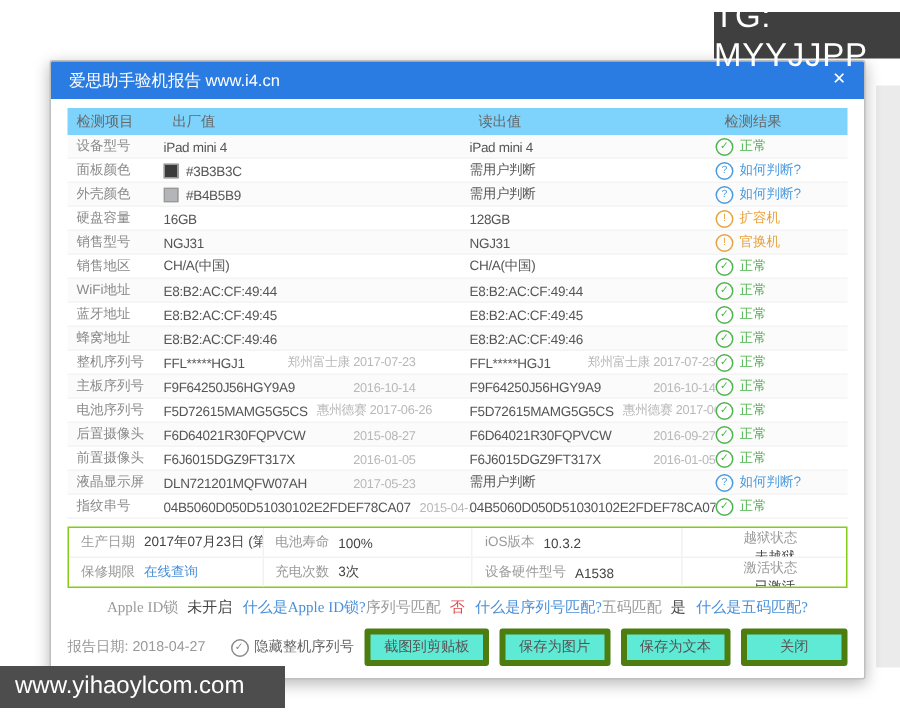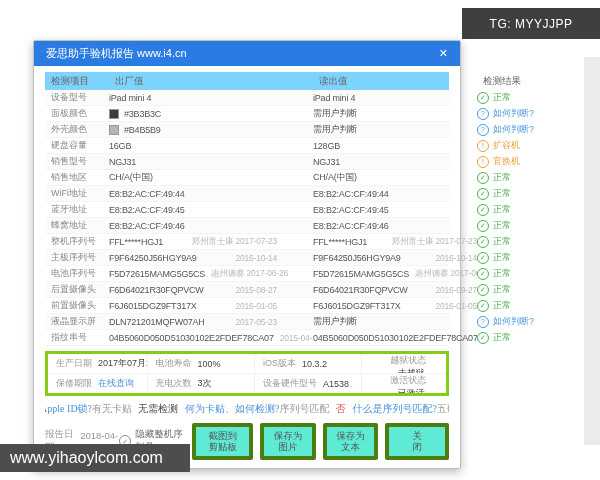--- a/index.html
+++ b/index.html
@@ -1,24 +1,24 @@
 <!DOCTYPE html>
 <html style="--c-title: #2b7ce2; --c-ok: #4db34d; --c-help: #4a9ade; --c-warn: #e8a23d; --c-link: #4a90d9; --c-danger: #e04b4b;"><head>
 <meta charset="utf-8">
 <style>
   html,body{margin:0;padding:0;}
   body{width:600px;height:480px;overflow:hidden;background:#fff;
        font-family:"Liberation Sans","DejaVu Sans",sans-serif;-webkit-font-smoothing:antialiased;}
   .page{position:relative;width:600px;height:480px;background:#fff;}
   .right-strip{position:absolute;right:0;top:57px;width:16px;height:388px;background:#ebebeb;z-index:0;}
-  .wm-top{position:absolute;top:8px;right:0;width:138px;height:31px;background:#3f3f3f;color:#fff;
-          font-size:12px;display:flex;align-items:center;justify-content:center;z-index:3;letter-spacing:.5px;}
+  .wm-top{position:absolute;top:8px;right:0;width:124px;height:31px;background:#3f3f3f;color:#fff;
+          font-size:22px;display:flex;align-items:center;justify-content:center;z-index:3;letter-spacing:.5px;}
   .wm-bottom{position:absolute;top:444px;left:0;width:190px;height:28px;background:#4d4d4d;color:#fff;
           font-size:16px;display:flex;align-items:center;padding-left:10px;box-sizing:border-box;z-index:3;}
-  .dialog{position:absolute;left:33px;top:40px;width:428px;background:#fff;z-index:1;
+  .dialog{position:absolute;left:33px;top:40px;width:544px;background:#fff;z-index:1;
           border:1px solid #bfbfbf;border-radius:2px;box-shadow:0 3px 10px rgba(0,0,0,.28);box-sizing:border-box;}
   .titlebar{height:25px;background:var(--c-title,#2b7ce2);display:flex;align-items:center;
             padding:0 12px;color:#fff;font-size:11px;border-radius:1px 1px 0 0;}
   .close{margin-left:auto;font-size:11px;line-height:1;cursor:pointer;font-weight:bold;}
   .dbody{padding:6px 11px 8px;}
   
   .thead,.trow{display:grid;grid-template-columns:64px 204px 164px 84px;align-items:center;}
   .thead{height:18px;background:#7dd3fc;font-size:9.5px;color:#666;}
   .thead span{padding-left:6px;}
   .trow{height:15px;font-size:9px;border-bottom:1px solid #f4f4f4;color:#555;}
@@ -29,21 +29,21 @@
   .meta-f{margin-right:36px;}
   .swatch{width:8px;height:8px;display:inline-block;margin-right:5px;border:1px solid #999;flex:0 0 auto;}
   .c-res{display:flex;align-items:center;gap:4px;font-size:9px;white-space:nowrap;}
   .cicon{width:10px;height:10px;border-radius:50%;border:1px solid currentColor;display:inline-flex;
          align-items:center;justify-content:center;font-size:7px;font-style:normal;line-height:1;flex:0 0 auto;}
   .ok{color:var(--c-ok,#4db34d);}
   .help{color:var(--c-help,#4a9ade);}
   .warn{color:var(--c-warn,#e8a23d);}
   .help .rtext{cursor:pointer;}
   
-  .info-box{margin-top:5px;border:3px solid #84cc16;}
+  .info-box{margin-top:5px;border:1px solid #84cc16;}
   .irow{display:grid;grid-template-columns:25% 27% 27% 21%;height:19px;align-items:center;font-size:9px;}
   .irow + .irow{border-top:1px solid #f2f2f2;}
   .icell{padding-left:8px;white-space:nowrap;overflow:hidden;border-right:1px solid #f2f2f2;height:100%;
          display:flex;align-items:center;}
   .icell:last-child{border-right:none;flex-direction:column;}
   .ilabel{color:#9a9a9a;}
   .ival{color:#444;margin-left:6px;}
   .ival.link{color:var(--c-link,#4a90d9);cursor:pointer;}
   .ival.danger{color:var(--c-danger,#e04b4b);}
   .qa-row{margin-top:6px;display:flex;justify-content:center;align-items:center;
@@ -341,25 +341,20 @@
             </span>
           </div>
         </div>
       <div class="qa-row" id="qa">
           <span class="qa-group">
             <span class="ilabel">Apple ID锁</span>
             <span class="ival">未开启</span>
             <span class="qlink">什么是Apple ID锁?</span>
           </span>
           <span class="qa-group">
-            <span class="ilabel">有无卡贴</span>
-            <span class="ival">无需检测</span>
-            <span class="qlink">何为卡贴、如何检测?</span>
-          </span>
-          <span class="qa-group">
             <span class="ilabel">序列号匹配</span>
             <span class="ival danger">否</span>
             <span class="qlink">什么是序列号匹配?</span>
           </span>
           <span class="qa-group">
             <span class="ilabel">五码匹配</span>
             <span class="ival">是</span>
             <span class="qlink">什么是五码匹配?</span>
           </span>
         </div>

